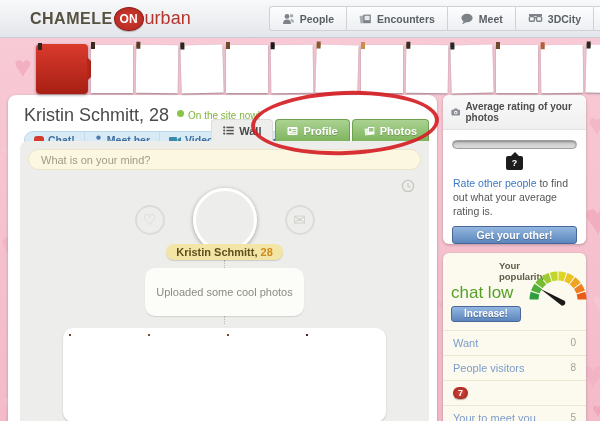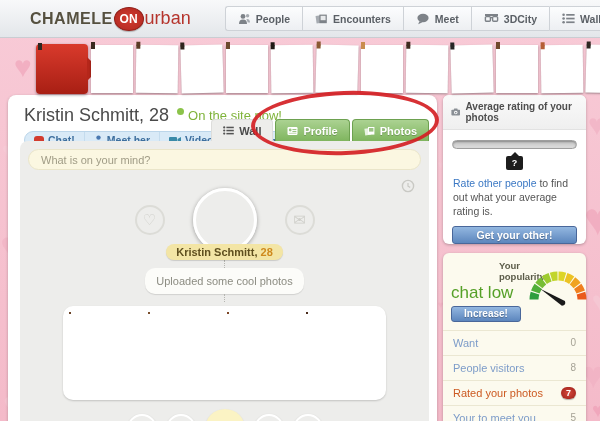--- a/index.html
+++ b/index.html
@@ -4,21 +4,21 @@
 <style>
   * { box-sizing: border-box; margin: 0; padding: 0; }
   body { margin:0; background:#fff; font-family:"Liberation Sans", sans-serif; }
   .screen { position:relative; width:600px; height:421px; overflow:hidden;
             background:linear-gradient(#f8cbd7,#f4bac9); }
   .heart { position:absolute; color:#ef9fb6; z-index:0; line-height:1; }
 
   
   .topbar { position:absolute; top:0; left:0; right:0; height:38px; z-index:6;
             background:linear-gradient(#f8f9fa,#e3e6ea); border-bottom:1px solid #c9cdd2;
-            display:flex; align-items:center; padding:0 12px; }
+            display:flex; align-items:center; padding:0 12px;gap:44px; }
   .logo { display:flex; align-items:center; margin-left:18px; cursor:pointer; }
   .logo-p1 { font-size:16px; font-weight:bold; color:#55503f; letter-spacing:.5px; }
   .logo-on { background:radial-gradient(#d23b30,#b02720); color:#fff; font-weight:bold; font-size:12px;
              border-radius:50%; padding:4px 5px; margin:0 1px; border:1px solid #8f1d17;
              box-shadow:0 1px 1px rgba(0,0,0,.25); }
   .logo-p3 { font-size:18px; color:#b5342c; }
   .topnav { display:flex; margin-left:34px; }
   .nav-btn { display:flex; align-items:center; gap:5px; height:25px; padding:0 12px;
              border:1px solid #ced2d7; border-right:none; cursor:pointer;
              background:linear-gradient(#fcfdfe,#edeff2); font-size:10.5px; font-weight:bold; color:#5b6066; }
@@ -46,21 +46,21 @@
                         border-top:12px solid transparent; border-bottom:12px solid transparent; }
   .thumb { width:42px; height:48px; flex:none; background:#fff; padding:2px; margin-top:1px;
            box-shadow:0 1px 2px rgba(0,0,0,.35); cursor:pointer; }
 
   
   .main-card { position:absolute; left:8px; top:95px; width:429px; height:360px; z-index:3;
                background:#fff; border-radius:8px; box-shadow:0 1px 3px rgba(0,0,0,.25);
                padding:8px 8px 6px 14px; }
   .pname-row { display:flex; align-items:center; gap:8px; margin:2px 0 5px 2px; }
   .pname { font-size:18px; color:#4a4a4a; }
-  .online { font-size:13px; color:#7fb33a; display:flex; gap:4px; }
+  .online { font-size:10px; color:#7fb33a; display:flex; gap:4px; }
   .dot { width:7px; height:7px; border-radius:50%; background:#8bc34a; display:inline-block; }
   .action-row { display:flex; align-items:center; gap:6px; margin-left:2px; }
   .pill-group { display:flex; background:#d9eaf7; border:1px solid #bcd6ea; border-radius:10px; overflow:hidden; }
   .pill-btn { display:flex; align-items:center; gap:4px; padding:2px 9px; font-size:10.5px; font-weight:bold;
               color:#3e6f9e; border-right:1px solid #c4dcee; cursor:pointer; }
   .pill-btn:last-child { border-right:none; }
   .bub { position:relative; width:10px; height:8px; border-radius:3px; background:#d23b2e; display:inline-block; }
   .bub::after { content:""; position:absolute; left:2px; bottom:-3px; border-top:3px solid #d23b2e;
                 border-right:3px solid transparent; }
   .sq-btn { width:18px; height:18px; border-radius:3px; display:flex; align-items:center; justify-content:center;
@@ -87,21 +87,21 @@
   .avatar-line { display:flex; align-items:center; gap:28px; }
   .round-ic { width:30px; height:30px; border:2px solid #dcdcd7; border-radius:50%; color:#cfcfca;
               font-size:15px; display:flex; align-items:center; justify-content:center; cursor:pointer; }
   .post-avatar { width:64px; height:64px; border-radius:50%; overflow:hidden; border:3px solid #fff;
                  box-shadow:0 1px 4px rgba(0,0,0,.35); cursor:pointer; }
   .name-pill { margin-top:-8px; z-index:1; background:#f3e5a5; border-radius:10px; padding:2px 10px;
                font-size:11px; font-weight:bold; color:#5f4f1e; box-shadow:0 1px 1px rgba(0,0,0,.15);
                cursor:pointer; }
   .name-pill .age { color:#cf8a1e; }
   .vdots { width:1px; height:8px; border-left:1px dotted #b5b5b0; }
-  .caption-pill { background:#fcfcf9; border-radius:10px; padding:7px 11px; font-size:11px; color:#8c8c82;
+  .caption-pill { background:#fcfcf9; border-radius:10px; padding:18px 11px; font-size:11px; color:#8c8c82;
                   box-shadow:0 1px 1px rgba(0,0,0,.12); }
   .photos-card { margin-top:4px; background:#fff; border-radius:10px; padding:6px;
                  display:flex; gap:5px; box-shadow:0 1px 2px rgba(0,0,0,.18); }
   .post-photo { width:74px; height:82px; overflow:hidden; cursor:pointer; }
   .likers { display:flex; align-items:center; justify-content:center; gap:9px; margin-top:9px; }
   .liker { width:30px; height:30px; border-radius:50%; overflow:hidden; border:2px solid #fff;
            box-shadow:0 1px 2px rgba(0,0,0,.3); cursor:pointer; }
   .big-heart { width:40px; height:40px; border-radius:50%; background:#fbf3c4; display:flex; align-items:center;
                justify-content:center; color:#e02424; font-size:19px; cursor:pointer;
                box-shadow:0 1px 2px rgba(0,0,0,.15); }
@@ -412,21 +412,20 @@
       <div class="counters" id="counters">
           <div class="crow">
             <span class="lbl">Want</span>
             <span class="val">0</span>
           </div>
           <div class="crow">
             <span class="lbl">People visitors</span>
             <span class="val">8</span>
           </div>
           <div class="crow">
-            <span class="lbl hl">Rated your photos</span>
             <span class="badge">7</span>
           </div>
           <div class="crow">
             <span class="lbl">Your to meet you</span>
             <span class="val">5</span>
           </div>
           <div class="crow"></div>
         </div>
     </div>
   </div>

